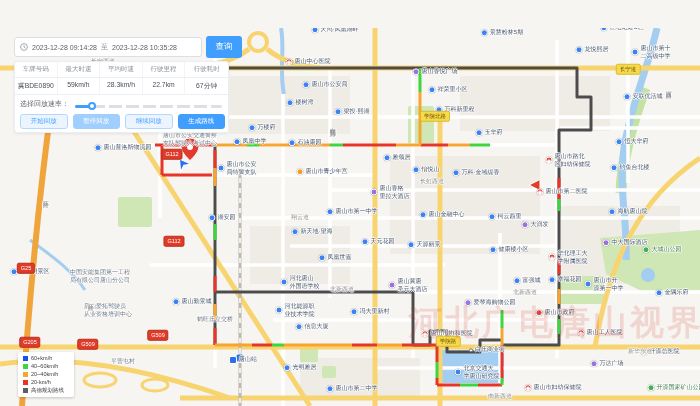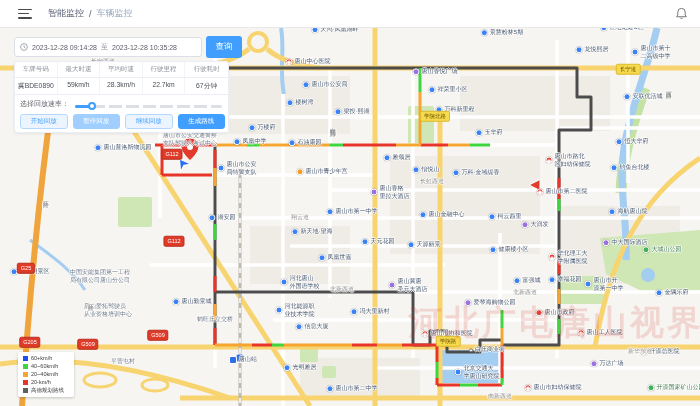--- a/index.html
+++ b/index.html
@@ -70,36 +70,20 @@
   .lrow{display:flex;align-items:center;gap:3px;margin-bottom:2.5px;}
   .lrow:last-child{margin-bottom:0;}
   .lsw{width:5px;height:5px;flex:none;}
   .ltxt{font-size:5.5px;color:#3d3d3d;line-height:1;white-space:nowrap;}
 </style>
 </head>
 <body>
 
 <div class="screen">
 
-  <div class="header">
-    <div class="burger">
-        <i></i>
-        <i></i>
-        <i></i>
-      </div>
-    <div class="crumbs">
-      <span>智能监控</span>
-      <span>/</span>
-      <span class="cur">车辆监控</span>
-    </div>
-    <svg class="bell" viewBox="0 0 14 14">
-      <path d="M7 1.5 a4 4 0 0 1 4 4 v3 l1.2 2 H1.8 L3 8.5 v-3 a4 4 0 0 1 4-4 z" fill="none" stroke="#6b6b6b" stroke-width="1"></path>
-      <path d="M5.7 11.5 a1.4 1.4 0 0 0 2.6 0" fill="none" stroke="#6b6b6b" stroke-width="1"></path>
-    </svg>
-  </div>
 
   <div id="map">
     <svg id="mapsvg" width="700" height="378" viewBox="0 0 700 378">
 
       <g fill="#efece6">
         <rect x="230" y="48" width="120" height="58"></rect>
           <rect x="390" y="128" width="150" height="98"></rect>
         <rect x="560" y="178" width="120" height="78"></rect>
           <rect x="250" y="198" width="100" height="58"></rect>
         <rect x="300" y="330" width="120" height="38"></rect>

